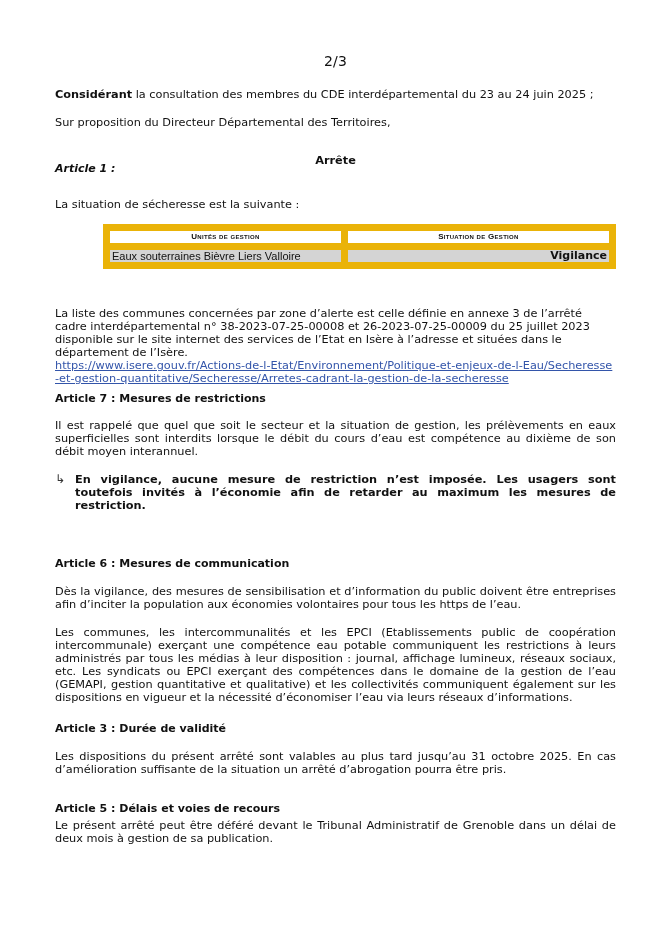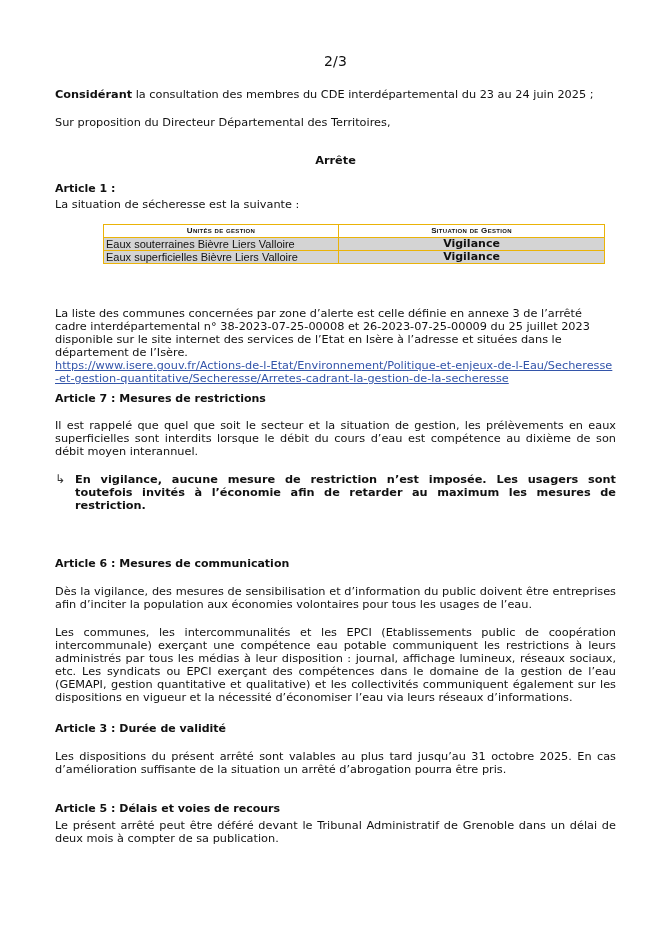--- a/index.html
+++ b/index.html
@@ -11,23 +11,23 @@
     .page { position: absolute; left: 55px; top: 0; width: 561px; }
     .abs { position: absolute; left: 0; width: 561px; }
     .page-num { top: 55px; text-align: center; font-size: 14px; letter-spacing: 0.2px; }
     b, .bold { font-weight: bold; }
     .center { text-align: center; }
     .justify { text-align: justify; }
     .hd { font-weight: bold; font-size: 11px; }
     p { margin: 0; }
     
     .tbl { position: absolute; left: 48px; top: 224px; border-collapse: collapse; font-family: "Liberation Sans", sans-serif; }
-    .tbl td { border: 1px solid #eab308; padding: 0 2px; height: 12px; font-size: 11px; line-height: 12px; margin-left: 21px; }
+    .tbl td { border: 7px solid #eab308; padding: 0 2px; height: 12px; font-size: 11px; line-height: 12px; margin-left: 21px; }
     .tbl .c1 { width: 230px; }
-    .tbl .c2 { width: 261px; text-align: center; }
+    .tbl .c2 { width: 261px; text-align: right; }
     .tbl .head td { background: #ffffff; text-align: center; font-weight: bold; font-size: 8px; font-variant: small-caps; letter-spacing: 0.3px; }
     .tbl .row td { background: #d4d4d4; }
     .tbl .row .c2 { font-family: "DejaVu Sans", sans-serif; font-weight: bold; font-size: 11px; }
     a.link { color: #3355aa; text-decoration: underline; }
     .bullet-block { position: absolute; left: 0; width: 561px; }
     .bullet { position: absolute; left: 0; top: 0; font-size: 12px; color: #333; }
     .bullet-text { margin-left: 20px; font-weight: bold; text-align: justify; }
   </style>
 </head>
 <body>
@@ -35,59 +35,55 @@
 <div class="page">
 
   <div class="abs page-num">2/3</div>
 
   <p class="abs" style="top:88px;"><b>Considérant</b><span> la consultation des membres du CDE interdépartemental du 23 au 24 juin 2025 ;</span></p>
 
   <p class="abs" style="top:116px;">Sur proposition du Directeur Départemental des Territoires,</p>
 
   <p class="abs center bold" style="top:154px;">Arrête</p>
 
-  <p class="abs hd" style="top:182px;">Article 1 :</p>
+  <p class="abs hd" style="top:162px;font-style:italic;">Article 1 :</p>
 
   <p class="abs" style="top:198px;">La situation de sécheresse est la suivante :</p>
 
   <table class="tbl">
     <tbody>
         <tr class="head">
       <td class="c1">Unités de gestion</td>
       <td class="c2">Situation de Gestion</td>
     </tr>
     <tr class="row">
       <td class="c1">Eaux souterraines Bièvre Liers Valloire</td>
-      <td class="c2">Vigilance</td>
-    </tr>
-    <tr class="row">
-      <td class="c1">Eaux superficielles Bièvre Liers Valloire</td>
       <td class="c2">Vigilance</td>
     </tr>
   </tbody>
     </table>
 
   <p class="abs" style="top:307px; text-align:left;"><span>La liste des communes concernées par zone d’alerte est celle définie en annexe 3 de l’arrêté cadre interdépartemental n° 38-2023-07-25-00008 et 26-2023-07-25-00009 du 25 juillet 2023 disponible sur le site internet des services de l’Etat en Isère à l’adresse et situées dans le département de l’Isère.</span><br><a class="link" href="#" style="word-break:break-all;">https://www.isere.gouv.fr/Actions-de-l-Etat/Environnement/Politique-et-enjeux-de-l-Eau/Secheresse-et-gestion-quantitative/Secheresse/Arretes-cadrant-la-gestion-de-la-secheresse</a></p>
 
   <p class="abs hd" style="top:392px;">Article 7 : Mesures de restrictions</p>
 
   <p class="abs justify" style="top:419px;">Il est rappelé que quel que soit le secteur et la situation de gestion, les prélèvements en eaux superficielles sont interdits lorsque le débit du cours d’eau est compétence au dixième de son débit moyen interannuel.</p>
 
   <div class="bullet-block" style="top:473px;">
     <span class="bullet">↳</span>
     <p class="bullet-text">En vigilance, aucune mesure de restriction n’est imposée. Les usagers sont toutefois invités à l’économie afin de retarder au maximum les mesures de restriction.</p>
   </div>
 
   <p class="abs hd" style="top:557px;">Article 6 : Mesures de communication</p>
 
-  <p class="abs justify" style="top:585px;">Dès la vigilance, des mesures de sensibilisation et d’information du public doivent être entreprises afin d’inciter la population aux économies volontaires pour tous les usages de l’eau.</p>
+  <p class="abs justify" style="top:585px;">Dès la vigilance, des mesures de sensibilisation et d’information du public doivent être entreprises afin d’inciter la population aux économies volontaires pour tous les https de l’eau.</p>
 
   <p class="abs justify" style="top:626px;">Les communes, les intercommunalités et les EPCI (Etablissements public de coopération intercommunale) exerçant une compétence eau potable communiquent les restrictions à leurs administrés par tous les médias à leur disposition : journal, affichage lumineux, réseaux sociaux, etc. Les syndicats ou EPCI exerçant des compétences dans le domaine de la gestion de l’eau (GEMAPI, gestion quantitative et qualitative) et les collectivités communiquent également sur les dispositions en vigueur et la nécessité d’économiser l’eau via leurs réseaux d’informations.</p>
 
   <p class="abs hd" style="top:722px;">Article 3 : Durée de validité</p>
 
   <p class="abs justify" style="top:750px;">Les dispositions du présent arrêté sont valables au plus tard jusqu’au 31 octobre 2025. En cas d’amélioration suffisante de la situation un arrêté d’abrogation pourra être pris.</p>
 
   <p class="abs hd" style="top:791px;margin-top:11px;">Article 5 : Délais et voies de recours</p>
 
-  <p class="abs justify" style="top:819px;">Le présent arrêté peut être déféré devant le Tribunal Administratif de Grenoble dans un délai de deux mois à compter de sa publication.</p>
+  <p class="abs justify" style="top:819px;">Le présent arrêté peut être déféré devant le Tribunal Administratif de Grenoble dans un délai de deux mois à gestion de sa publication.</p>
 
 </div>
 
 </body></html>

